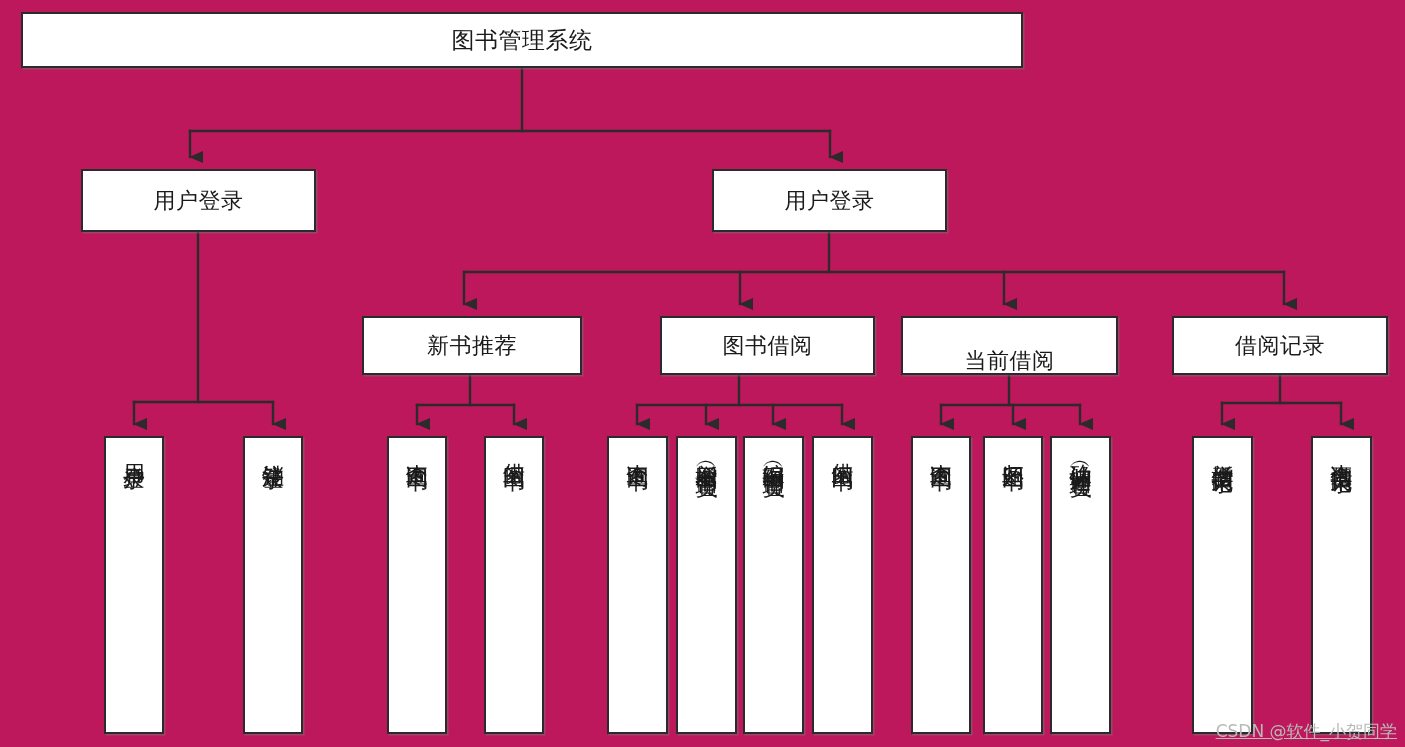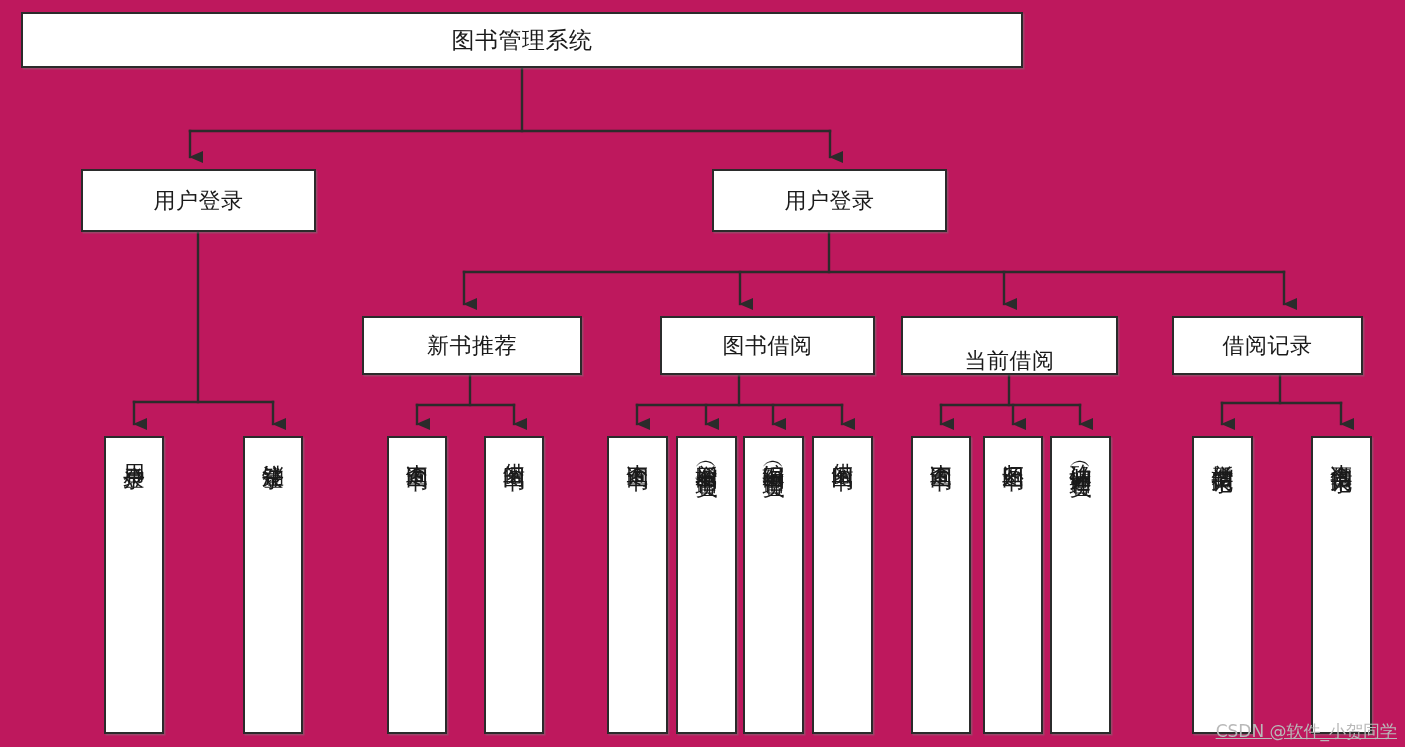--- a/index.html
+++ b/index.html
@@ -144,21 +144,21 @@
 
   <div class="node h" style="left:362px; top:316px; width:220px; height:59px;">
     <span class="label">新书推荐</span>
   </div>
   <div class="node h" style="left:632px; top:316px; width:215px; height:59px;margin-left:28px;">
     <span class="label">图书借阅</span>
   </div>
   <div class="node h" style="left:901px; top:316px; width:217px; height:59px;align-items:flex-end;">
     <span class="label">当前借阅</span>
   </div>
-  <div class="node h" style="left:1172px; top:316px; width:191px; height:59px;">
+  <div class="node h" style="left:1172px; top:316px; width:216px; height:59px;">
     <span class="label">借阅记录</span>
   </div>
 
   <div class="node v" style="left:104px; top:436px; width:60px; height:298px;">
     <span class="label">用户登录</span>
   </div>
   <div class="node v" style="left:243px; top:436px; width:60px; height:298px;">
     <span class="label">注销登录</span>
   </div>
 

